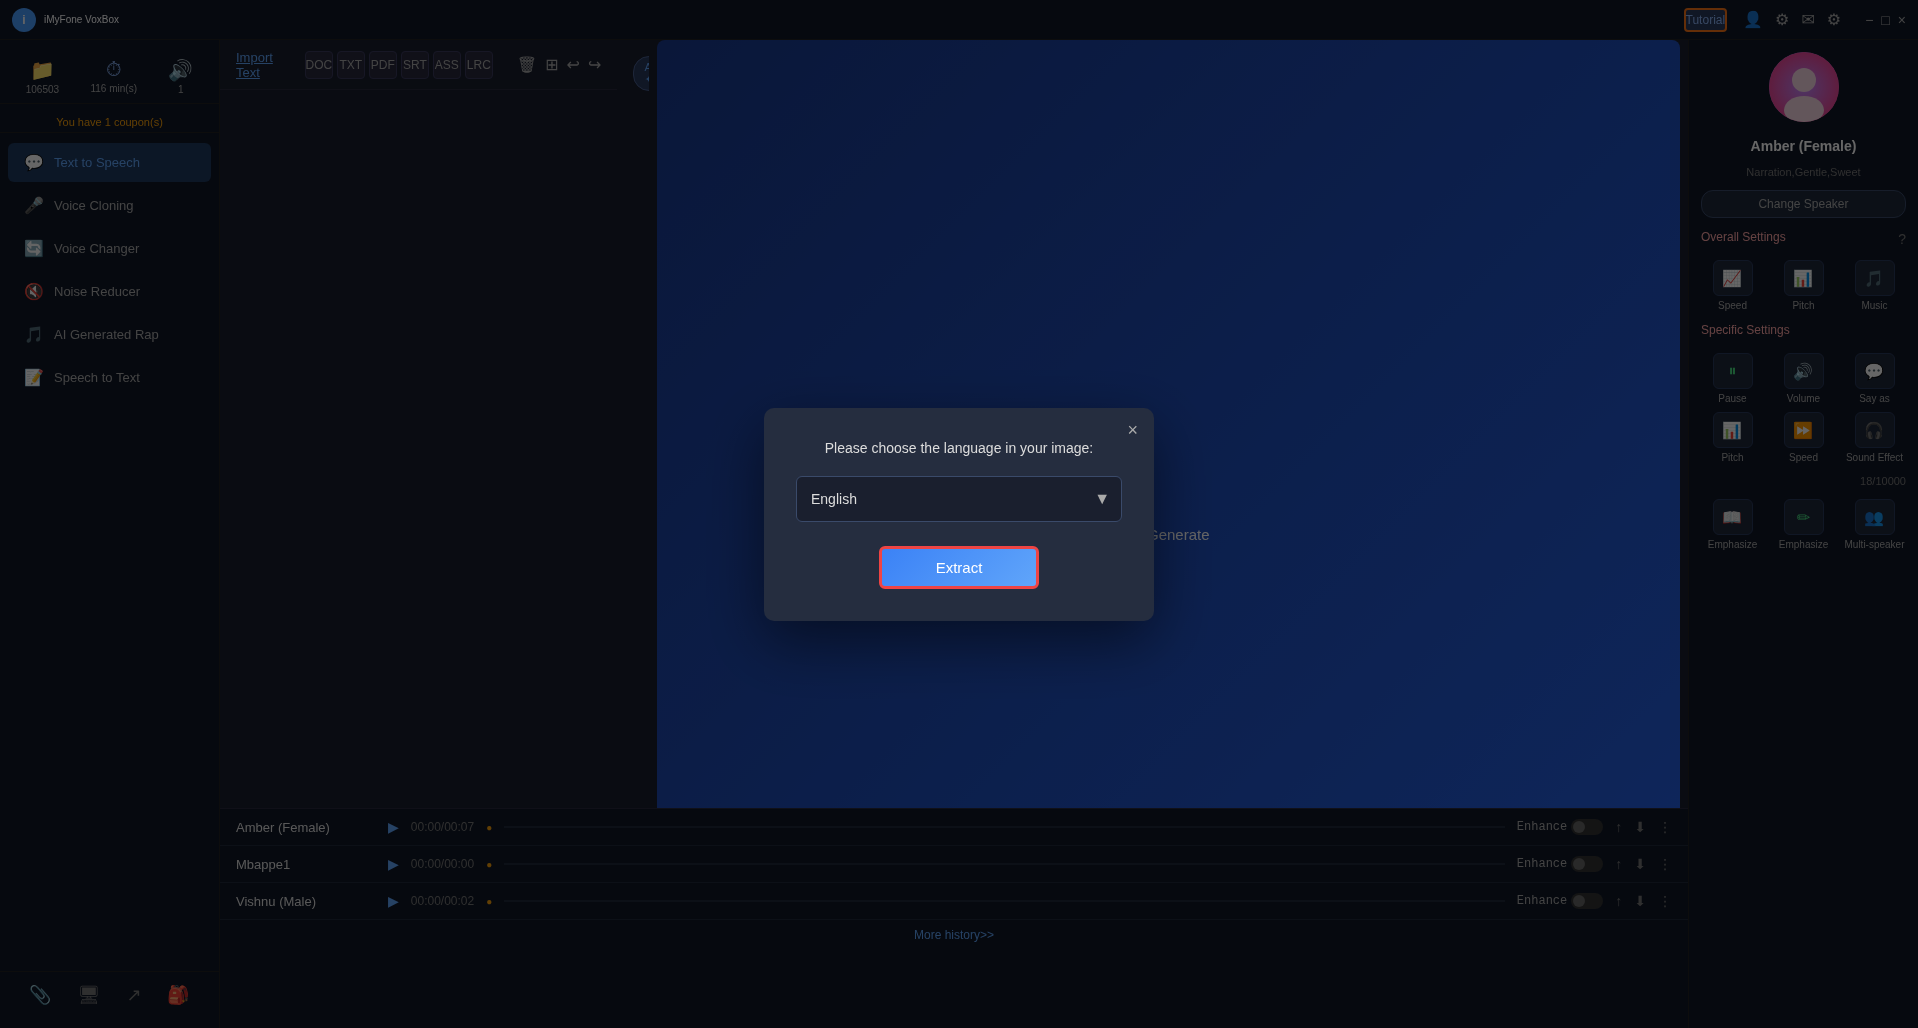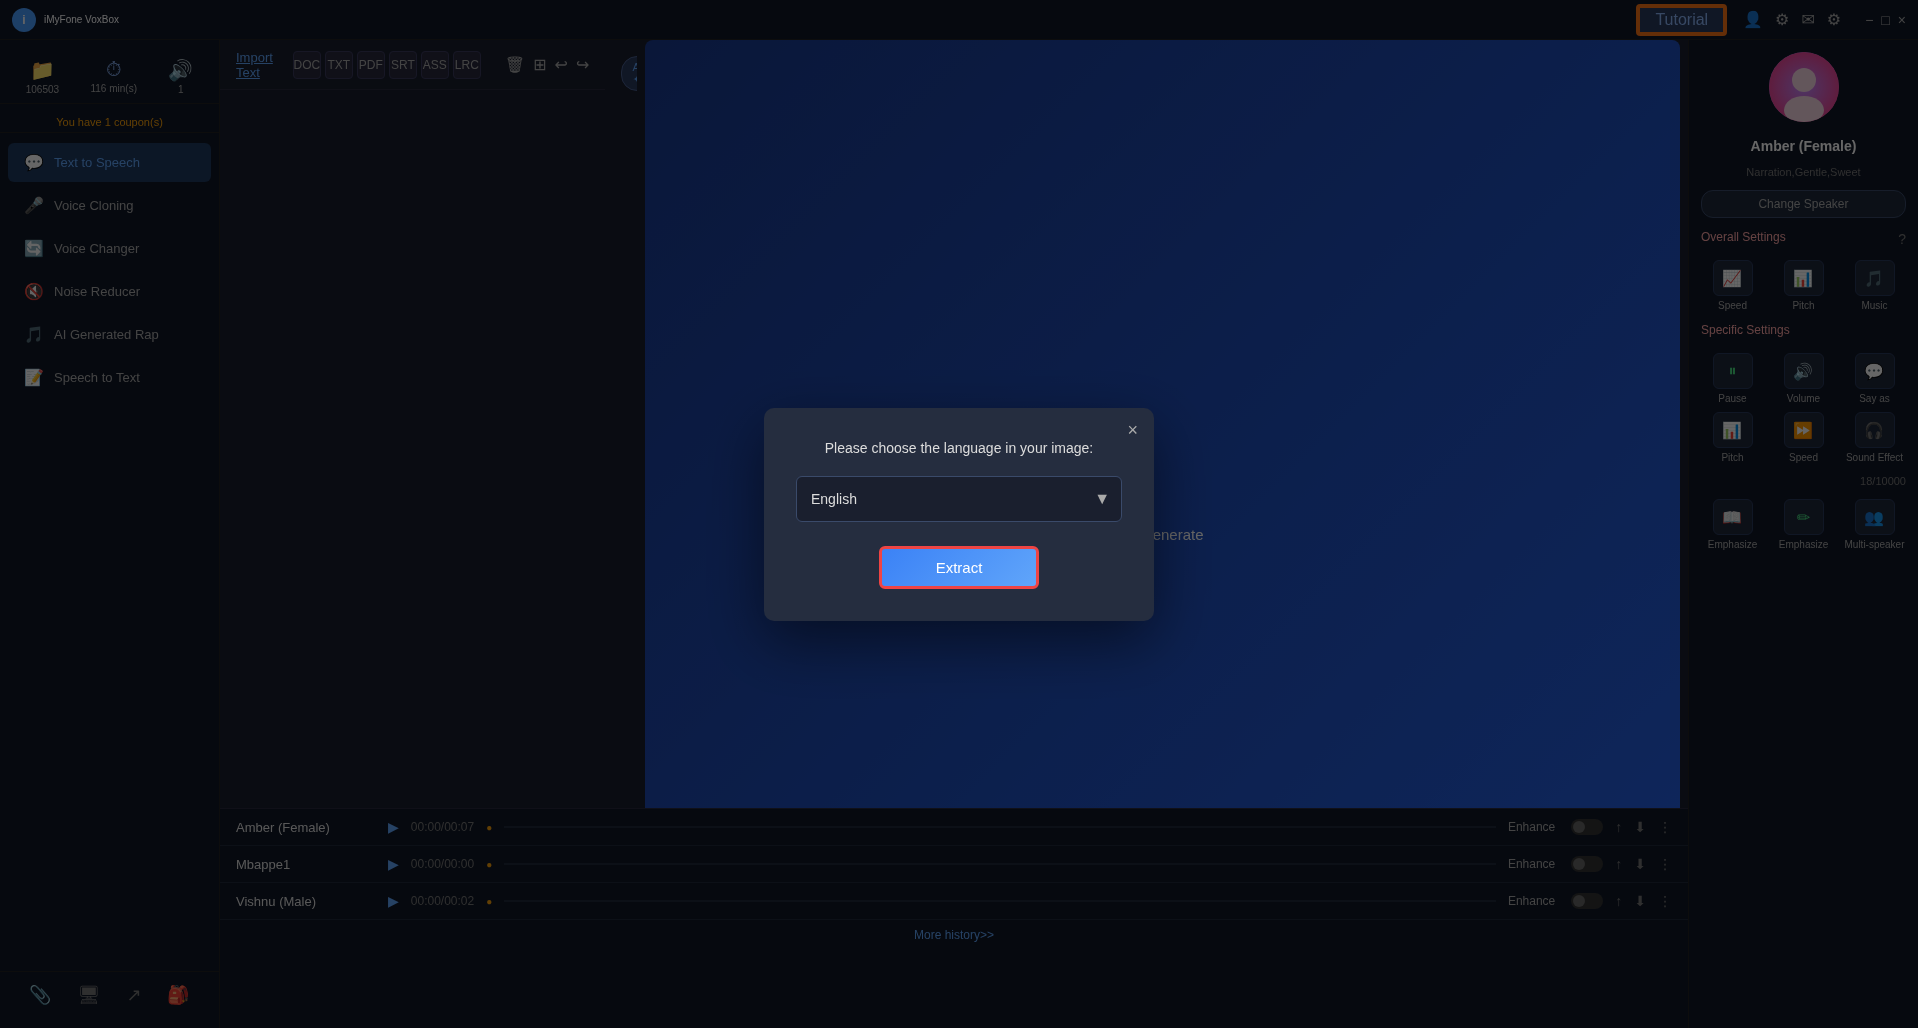--- a/index.html
+++ b/index.html
@@ -41,24 +41,24 @@
       font-weight: 500;
       flex: 1;
     }
     .titlebar-actions {
       display: flex;
       align-items: center;
       gap: 16px;
     }
     .titlebar-tutorial {
       background: #2a3a5c;
-      border: 4px solid #f97316;
+      border: 2px solid #f97316;
       color: #8ab4f8;
-      font-size: 16px;
-      padding: 3px 15px;
+      font-size: 12px;
+      padding: 3px 0;
       border-radius: 4px;
       cursor: pointer;
     }
     .titlebar-icons {
       display: flex;
       gap: 12px;
       color: #aaa;
       font-size: 16px;
     }
     .titlebar-wm {
@@ -161,21 +161,21 @@
     }
     .toolbar-link {
       color: #60a5fa;
       font-size: 13px;
       text-decoration: underline;
       cursor: pointer;
     }
     .toolbar-format-icons {
       display: flex;
       gap: 4px;
-      margin-left: 8px;
+      margin-left: 20px;
     }
     .toolbar-format-icon {
       width: 28px;
       height: 28px;
       background: #2a2a3e;
       border-radius: 4px;
       display: flex;
       align-items: center;
       justify-content: center;
       font-size: 12px;
@@ -289,24 +289,25 @@
     .history-more {
       text-align: center;
       padding: 8px;
       color: #60a5fa;
       font-size: 12px;
       cursor: pointer;
     }
     .history-enhance {
       display: flex;
       align-items: center;
-      gap: 16px;
+      gap: 4px;
       margin-left: auto;
       font-size: 12px;
       color: #aaa;
+      font-family: Liberation Mono, monospace;
     }
     .toggle {
       width: 32px;
       height: 16px;
       background: #333;
       border-radius: 8px;
       position: relative;
     }
     .toggle::after {
       content: '';

